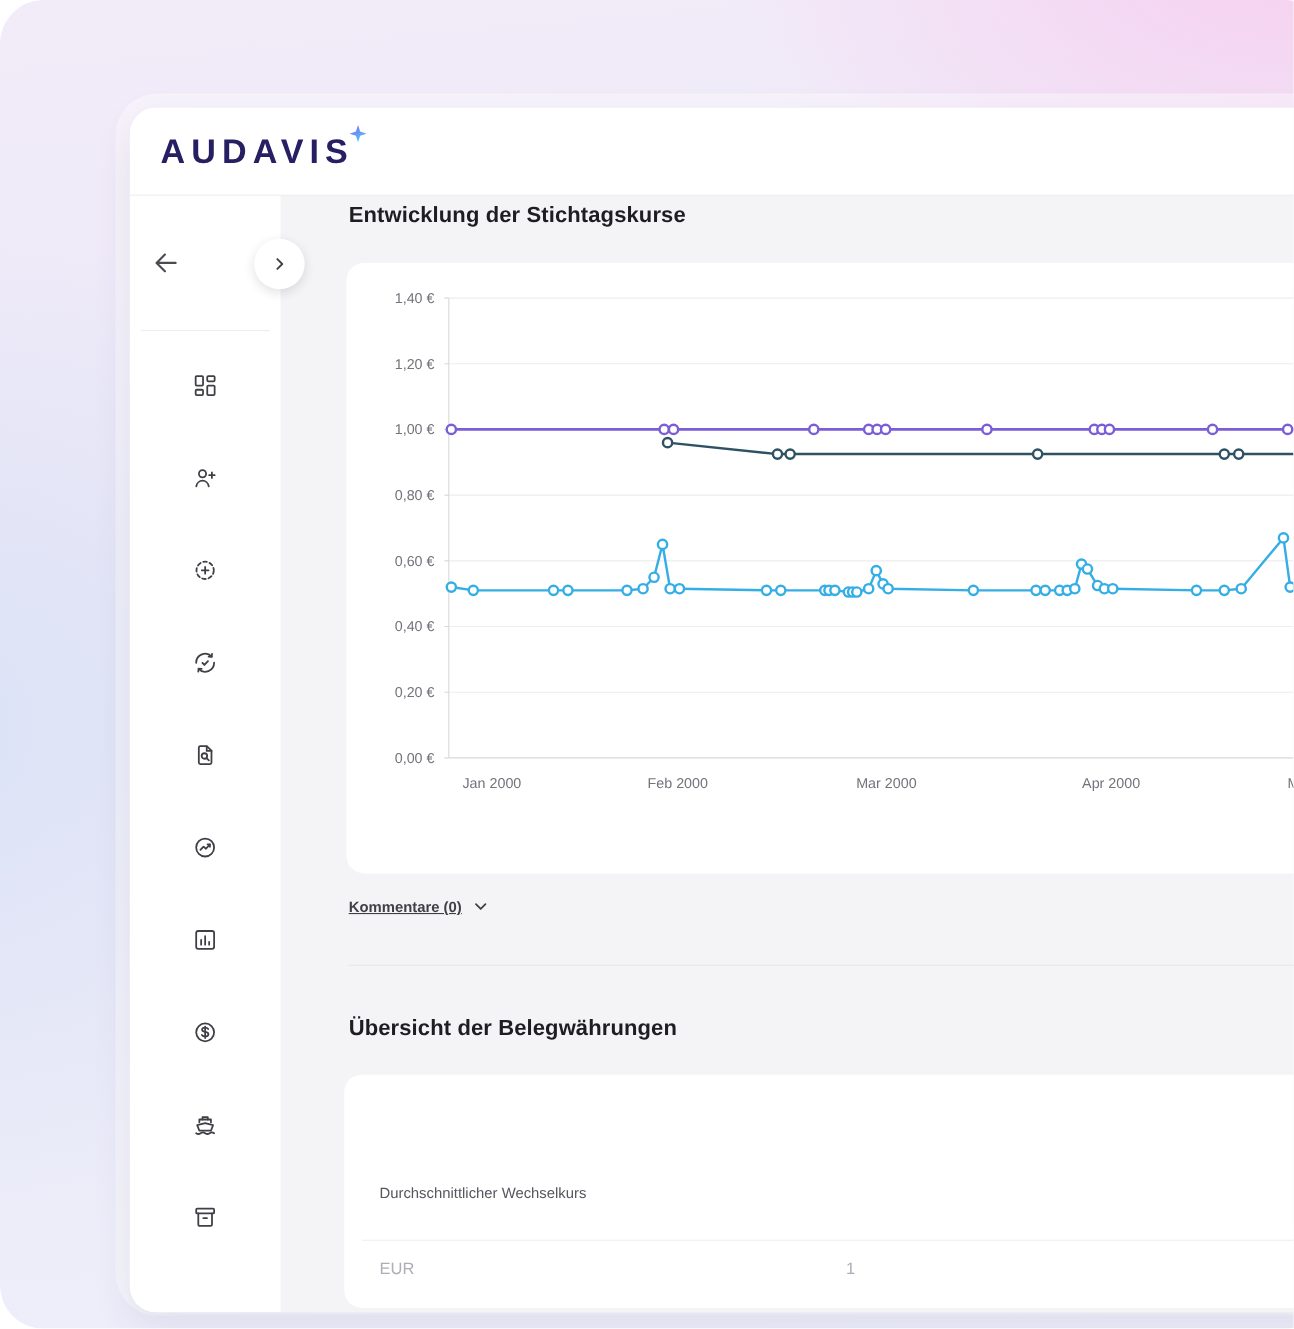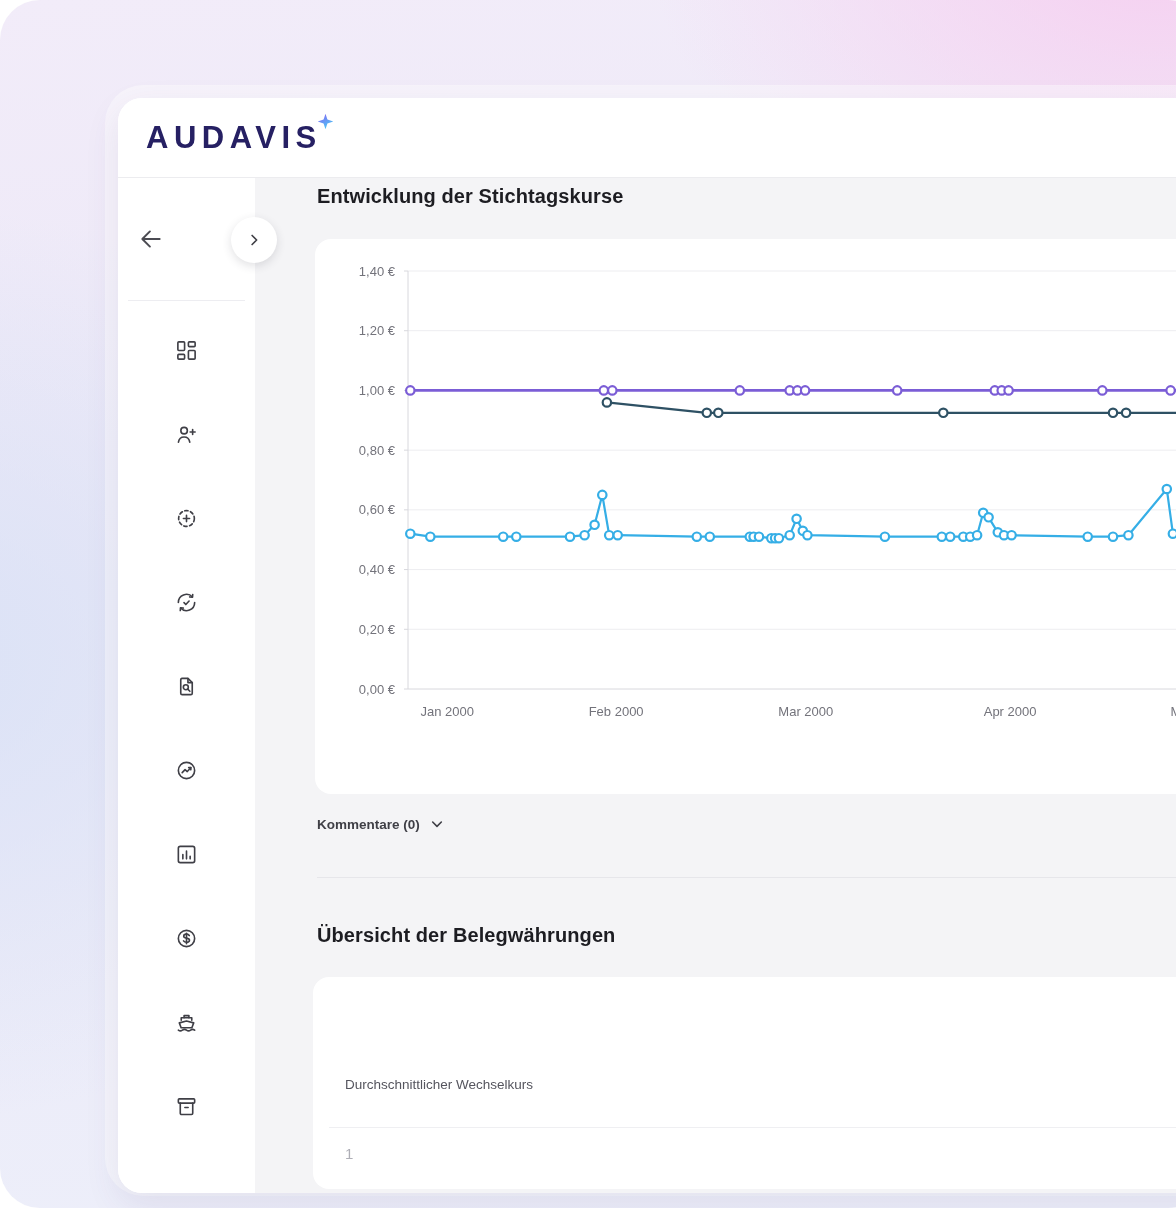--- a/index.html
+++ b/index.html
@@ -33,21 +33,21 @@
       background:#fff;border:none;cursor:pointer;display:grid;place-items:center;z-index:5;
       box-shadow:0 3px 10px rgba(40,40,60,.14);}
   
   .content{flex:1;background:#f4f4f6;padding-left:62px;position:relative;overflow:hidden;}
   .section-title{margin:7px 0 0;font-size:20px;font-weight:600;color:#1d1d22;letter-spacing:.1px;}
   .card{background:#fff;border-radius:16px;}
   .chart-card{margin:31px 0 0 -2px;height:555px;position:relative;overflow:hidden;}
   .chart-card svg{display:block;width:861px;height:555px;}
   text.tick{font-family:"Liberation Sans",sans-serif;font-size:13px;fill:#73737b;}
   .comments{margin-top:22px;display:flex;align-items:center;gap:9px;background:none;border:none;
-            padding:0;cursor:pointer;font-family:inherit;font-size:13.5px;font-weight:700;color:#3f3f46;}
+            padding:0;cursor:pointer;font-family:inherit;font-size:13.5px;font-weight:700;color:#3f3f46;text-decoration:underline;}
   .h-divider{margin-top:45px;border-top:1px solid #e6e6ea;}
   .t2{margin-top:46px;}
   .table-card{margin:30px 0 0 -4px;height:212px;position:relative;}
   .t-head{position:absolute;top:100px;left:32px;right:32px;display:flex;
           font-size:13.5px;font-weight:500;color:#55555e;}
   .t-col1{width:424px;flex:0 0 424px;}
   .t-col2{flex:1;}
   .t-div{position:absolute;top:150px;left:16px;right:0;border-top:1px solid #efeff2;}
   .t-row{position:absolute;top:168px;left:32px;right:32px;display:flex;
          font-size:15px;color:#aeaeb6;}
@@ -276,20 +276,21 @@
           <div class="h-divider"></div>
 
           <h2 class="section-title t2">Übersicht der Belegwährungen</h2>
 
           <section class="card table-card">
             <div class="t-head">
               <div class="t-col2">Durchschnittlicher Wechselkurs</div>
             </div>
             <div class="t-div"></div>
             <div class="t-row">
+              <div class="t-col1">EUR</div>
               <div class="t-col2">1</div>
             </div>
           </section>
         </main>
       </div>
 
     </div>
   </div>
 </div>
 

